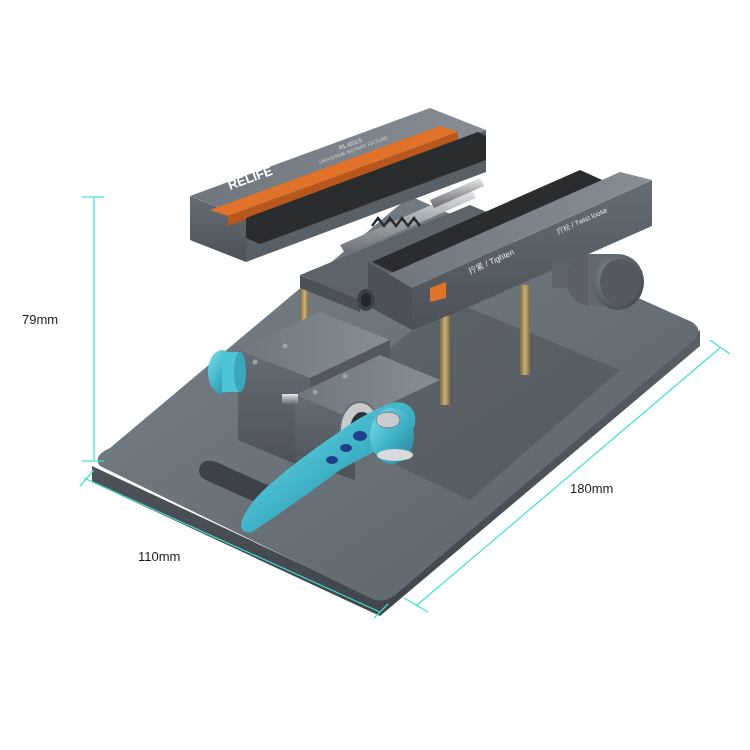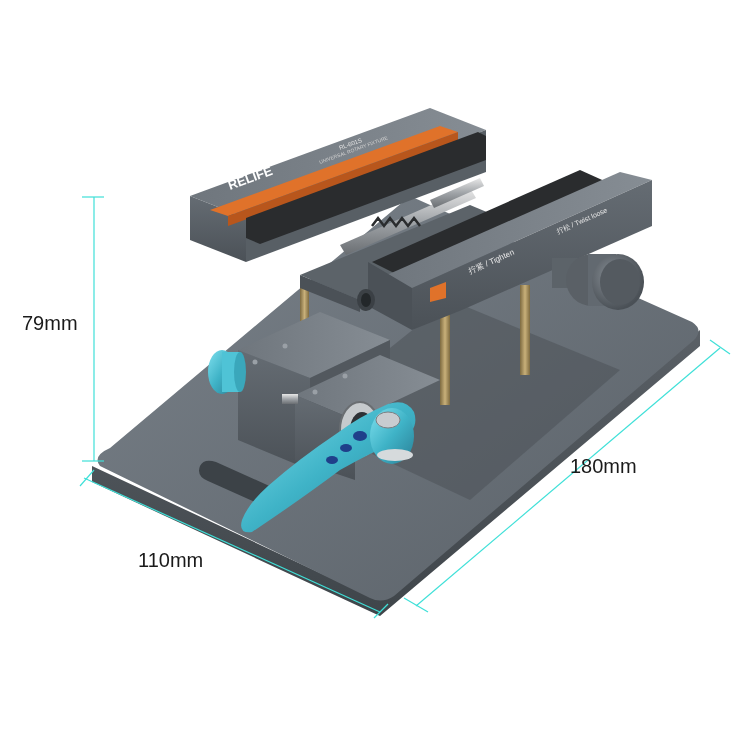--- a/index.html
+++ b/index.html
@@ -1,18 +1,18 @@
 <!DOCTYPE html>
 <html><head>
 <meta charset="utf-8">
 <style>
   html, body { margin:0; padding:0; background:#ffffff; }
   body { width:750px; height:750px; position:relative; overflow:hidden; font-family:"Liberation Sans", sans-serif; }
   .stage { position:absolute; left:0; top:0; width:750px; height:750px; }
-  .dim-label { position:absolute; font-family:"Liberation Sans", sans-serif; font-size:20px; color:#1a1a1a; white-space:nowrap; }
+  .dim-label { position:absolute; font-family:"Liberation Sans", sans-serif; font-size:13px; color:#1a1a1a; white-space:nowrap; }
   svg text { font-family:"Liberation Sans", sans-serif; }
 </style>
 </head>
 <body>
 
 <div class="stage">
 <svg width="750" height="750" viewBox="0 0 750 750" xmlns="http://www.w3.org/2000/svg">
   <defs>
     <linearGradient id="baseTop" x1="0" y1="0" x2="1" y2="1">
       <stop offset="0" stop-color="#7a828a"></stop>
@@ -172,14 +172,14 @@
   </g>
   <g stroke="#3fe0d8" stroke-width="1.2">
     <line x1="416" y1="606" x2="720" y2="348"></line>
     <line x1="404" y1="598" x2="428" y2="612"></line>
     <line x1="710" y1="340" x2="730" y2="354"></line>
   </g>
 </svg>
 
 <div class="dim-label" style="left:22px; top:312px;">79mm</div>
 <div class="dim-label" style="left:138px; top:549px;">110mm</div>
-<div class="dim-label" style="left:570px; top:455px;text-align:center;">180mm</div>
+<div class="dim-label" style="left:570px; top:481px;text-align:center;">180mm</div>
 </div>
 
 </body></html>

